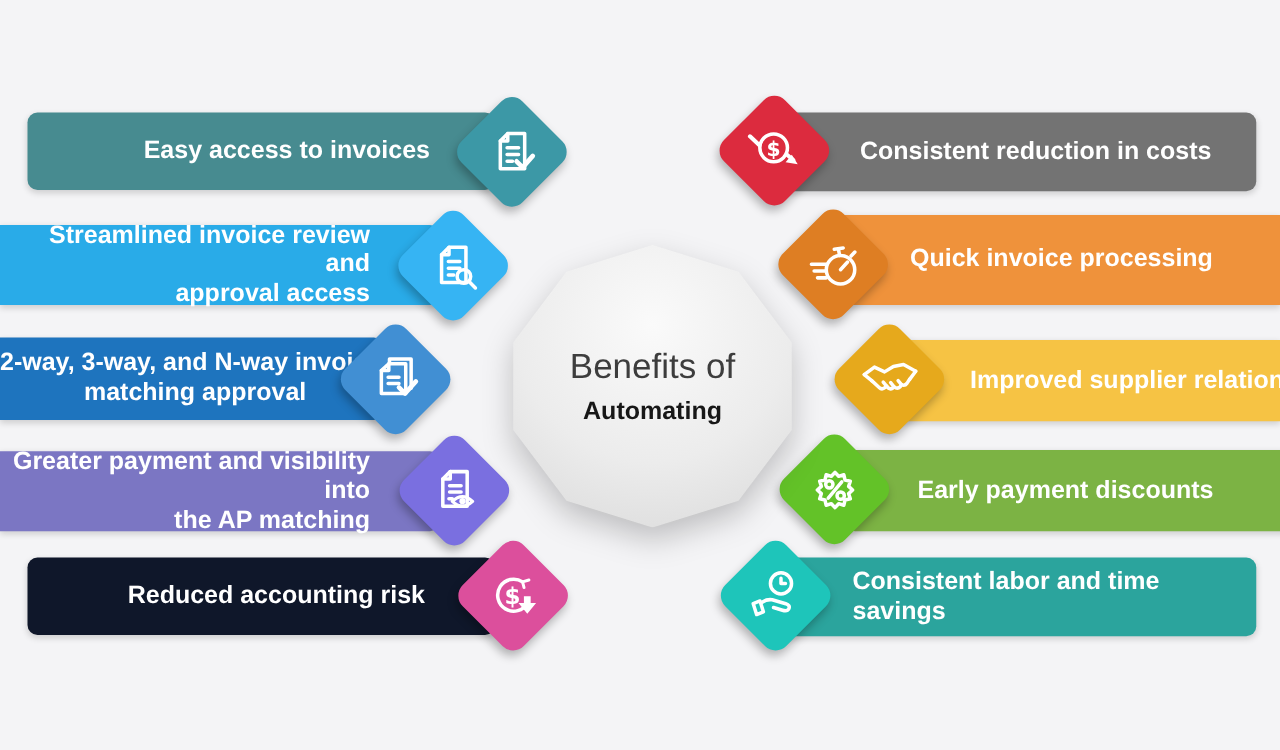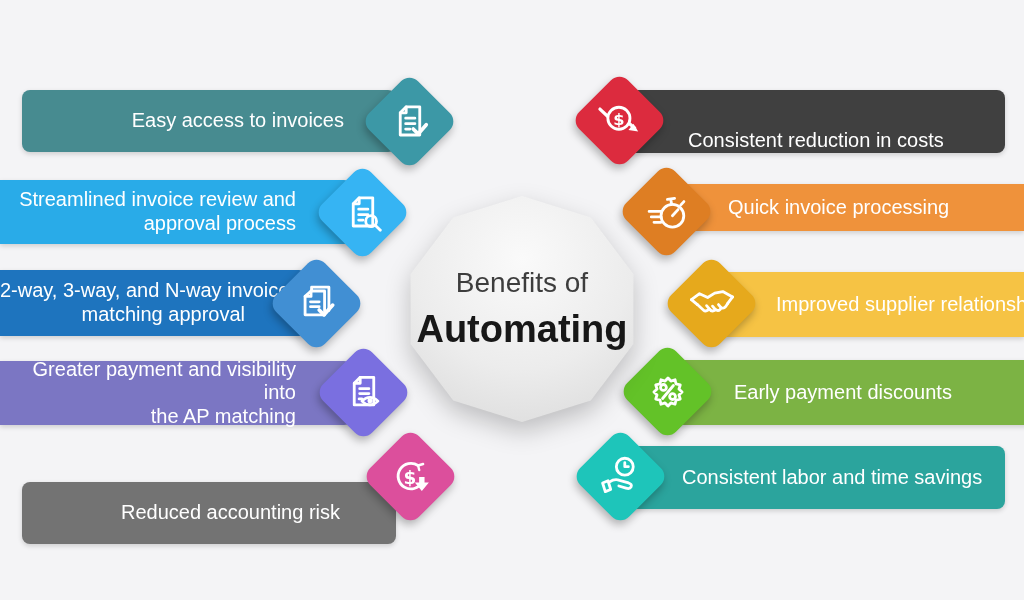--- a/index.html
+++ b/index.html
@@ -7,33 +7,33 @@
     position:relative;width:1024px;height:600px;overflow:hidden;
     background:#f4f4f6;font-family:"Liberation Sans",sans-serif;
   }
   
   .bar{
     position:absolute;display:flex;align-items:center;
     color:#fff;font-size:20px;line-height:1.18;
     box-shadow:0 2px 5px rgba(0,0,0,.16);
     z-index:1;
   }
-  .bar .lines{width:100%;}
+  .bar .lines{width:100%;font-weight:bold;}
   .bar.left-side{justify-content:flex-end;text-align:right;}
   .bar.right-side{justify-content:flex-start;text-align:left;}
   .nowrap{white-space:nowrap;}
   
   .bl1{left:22px;top:90px;width:374px;height:62px;border-radius:8px;padding-right:52px;}
   .bl2{left:0;top:180px;width:352px;height:64px;border-radius:0 8px 8px 0;padding-right:56px;}
   .bl3{left:0;top:270px;width:307px;height:66px;border-radius:0 8px 8px 0;padding-right:62px;}
   .bl4{left:0;top:361px;width:352px;height:64px;border-radius:0 8px 8px 0;padding-right:56px;}
   .bl5{left:22px;top:446px;width:374px;height:62px;border-radius:8px;padding-right:56px;}
   
   .br1{left:618px;top:90px;width:387px;height:63px;border-radius:8px;padding-left:70px;}
-  .br2{left:664px;top:184px;width:360px;height:47px;border-radius:8px 0 0 8px;padding-left:64px;}
+  .br2{left:664px;top:172px;width:360px;height:72px;border-radius:8px 0 0 8px;padding-left:64px;}
   .br3{left:710px;top:272px;width:314px;height:65px;border-radius:8px 0 0 8px;padding-left:66px;}
   .br4{left:676px;top:360px;width:360px;height:65px;border-radius:8px 0 0 8px;padding-left:58px;}
   .br5{left:618px;top:446px;width:387px;height:63px;border-radius:8px;padding-left:64px;}
   .bar{box-sizing:border-box;}
   
   .diamond{
     position:absolute;width:69px;height:69px;border-radius:12px;
     transform:rotate(45deg);z-index:2;
     box-shadow:2px 4px 8px rgba(0,0,0,.28);
   }
@@ -57,21 +57,21 @@
     position:absolute;left:405px;top:196px;width:234px;height:226px;z-index:3;
     filter:drop-shadow(0 10px 12px rgba(0,0,0,.22));
   }
   .poly{
     width:100%;height:100%;
     clip-path:polygon(50% 0%,79.4% 9.5%,97.6% 34.5%,97.6% 65.5%,79.4% 90.5%,50% 100%,20.6% 90.5%,2.4% 65.5%,2.4% 34.5%,20.6% 9.5%);
     background:radial-gradient(circle at 50% 28%, #fafafa 0%, #ececec 55%, #d8d8d8 100%);
     display:flex;flex-direction:column;align-items:center;justify-content:center;gap:9px;
   }
   .poly .t1{font-size:28px;font-weight:400;color:#3d3d3d;}
-  .poly .t2{font-size:38px;font-weight:700;color:#171717;}
+  .poly .t2{font-size:20px;font-weight:700;color:#171717;}
 </style>
 </head>
 <body>
 
 <div class="canvas" style="background: rgb(244, 244, 246);">
 
   <div class="bar left-side bl1" style="background: rgb(71, 139, 144);">
     <div class="lines">
         <div>Easy access to invoices</div>
       </div>
@@ -83,21 +83,21 @@
         <path d="M20.5 10 V15.5 H15"></path>
         <path d="M20 20.5 H28.5 M20 25.5 H28.5 M20 30.5 H24"></path>
         <path d="M27 30.5 L31.5 35 L39 26.5" stroke-width="3.4"></path>
       </svg>
     </div>
   </div>
 
   <div class="bar left-side bl2" style="background: rgb(41, 171, 232);">
     <div class="lines">
       <div>Streamlined invoice review and</div>
-      <div>approval process</div>
+      <div>approval access</div>
     </div>
   </div>
   <div class="diamond dl2" style="background: rgb(54, 180, 243); color: rgb(54, 180, 243);">
     <div class="ic">
       <svg width="52" height="52" viewBox="0 0 48 48">
         <path d="M20.5 10 H33 V36 H15 V15.5 Z"></path>
         <path d="M20.5 10 V15.5 H15"></path>
         <path d="M20 20.5 H28.5 M20 25.5 H28.5 M20 30.5 H24"></path>
         <circle cx="31.5" cy="31.5" r="5"></circle>
         <path d="M35.3 35.3 L40 40"></path>
@@ -134,37 +134,37 @@
       <svg width="52" height="52" viewBox="0 0 48 48">
         <path d="M20.5 9.5 H33 V35 H15 V15 Z"></path>
         <path d="M20.5 9.5 V15 H15"></path>
         <path d="M20 20 H28.5 M20 24.5 H28.5 M19.5 29.5 H22"></path>
         <path d="M22 31.5 Q29.5 24.5 37 31.5 Q29.5 38.5 22 31.5 Z" stroke-width="2.3"></path>
         <circle cx="29.5" cy="31.3" r="2.3" fill="#fff" stroke="none"></circle>
       </svg>
     </div>
   </div>
 
-  <div class="bar left-side bl5" style="background: #737373; margin-top: 36px;">
+  <div class="bar left-side bl5" style="background: #0f172a;">
     <div class="lines">
         <div>Reduced accounting risk</div>
       </div>
   </div>
   <div class="diamond dl5" style="background: rgb(220, 79, 156); color: rgb(220, 79, 156);">
     <div class="ic">
       <svg width="52" height="52" viewBox="0 0 48 48">
         <path d="M30.5 13.4 A11.8 11.8 0 1 0 34.2 29"></path>
         <path d="M30.5 13.4 L35.2 12 M30.5 13.4 L31.6 17.6" stroke-width="2.2"></path>
         <text x="23" y="30" font-size="17" font-weight="bold" fill="#fff" stroke="none" text-anchor="middle" font-family="DejaVu Sans, sans-serif">$</text>
         <path fill="#fff" stroke="none" d="M31.5 24 H36.5 V29 H40.5 L34 37 L27.5 29 H31.5 Z"></path>
       </svg>
     </div>
   </div>
 
-  <div class="bar right-side br1" style="background: #404040; align-items: flex-end;">
+  <div class="bar right-side br1" style="background: #737373;">
     <div class="lines">
         <div>Consistent reduction in costs</div>
       </div>
   </div>
   <div class="diamond dr1" style="background: rgb(220, 43, 62); color: rgb(220, 43, 62);">
     <div class="ic">
       <svg width="52" height="52" viewBox="0 0 48 48">
         <path d="M5.5 13 L13.5 20.5 L19 15 L37.5 30.5" stroke-width="3"></path>
         <circle cx="23" cy="21.5" r="10.2" fill="currentColor"></circle>
         <text x="23" y="27.5" font-size="15" font-weight="bold" fill="#fff" stroke="none" text-anchor="middle" font-family="DejaVu Sans, sans-serif">$</text>

